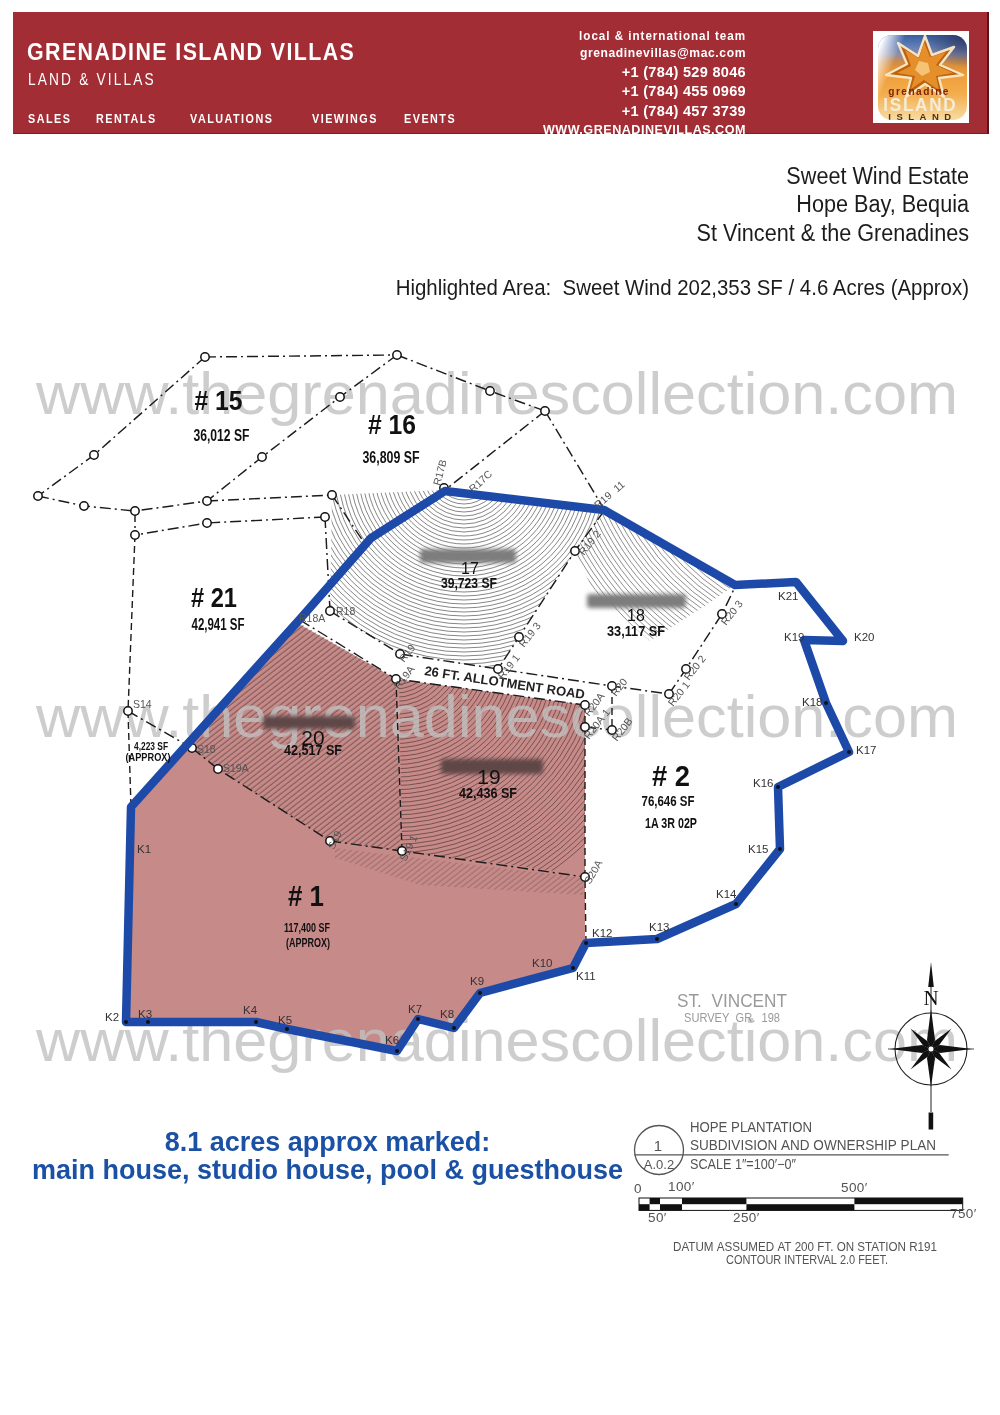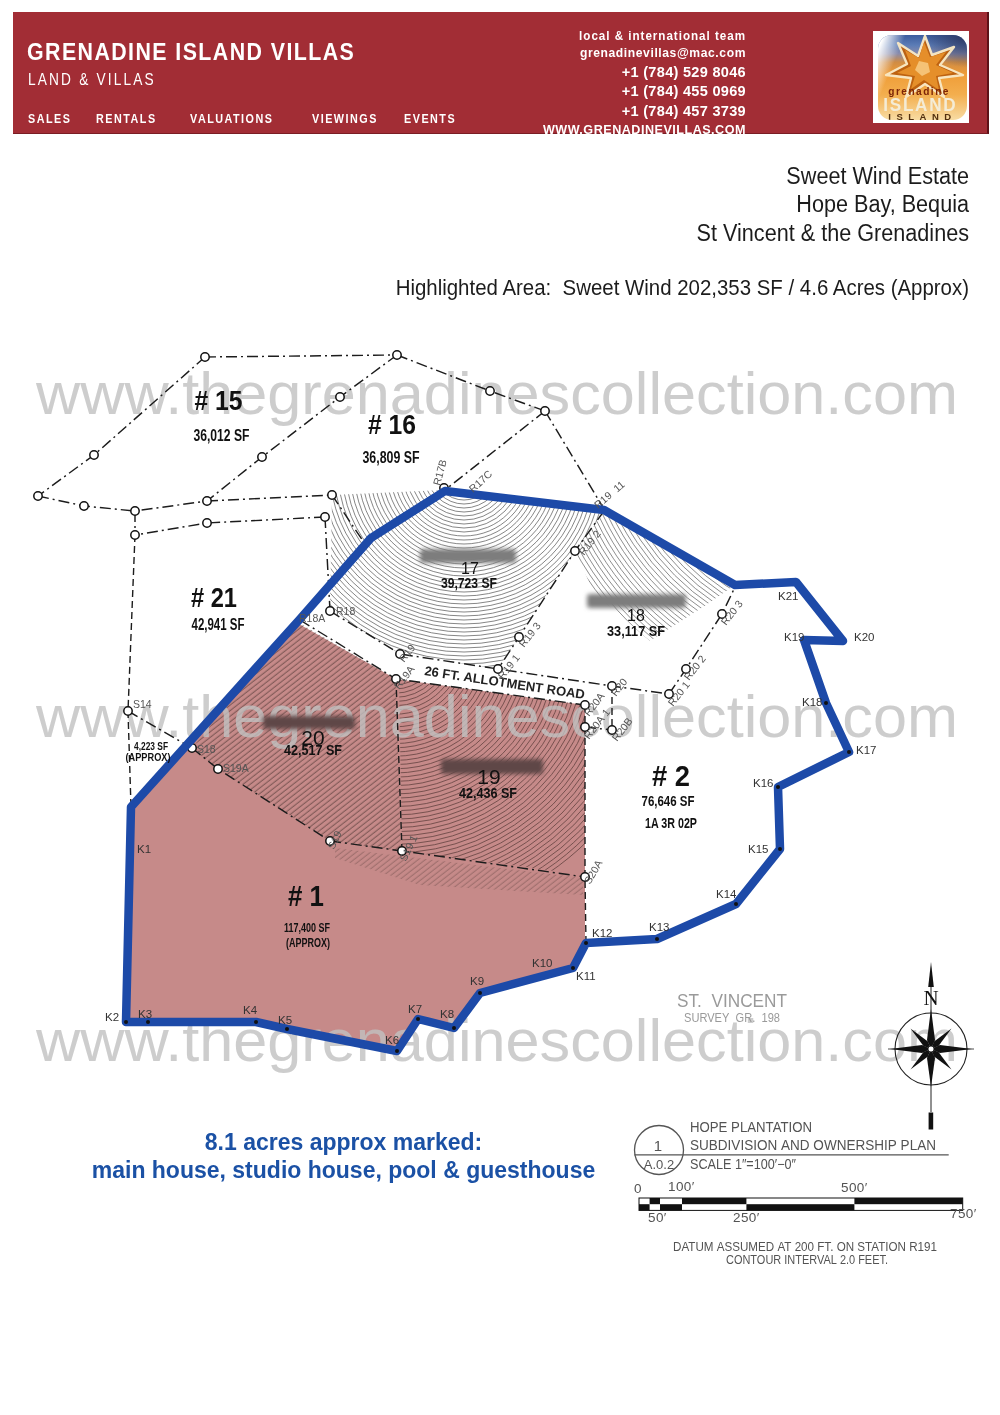--- a/index.html
+++ b/index.html
@@ -550,13 +550,13 @@
     <text x="648" y="1222">50′</text>
     <text x="733" y="1222">250′</text>
     <text x="950" y="1218">750′</text>
   </g>
 </g>
 
 <text x="673" y="1251" font-size="13.5" fill="#535353" textLength="264" lengthAdjust="spacingAndGlyphs">DATUM&nbsp;ASSUMED&nbsp;AT&nbsp;200&nbsp;FT.&nbsp;ON&nbsp;STATION&nbsp;R191</text>
 <text x="726" y="1264" font-size="13.5" fill="#535353" textLength="162" lengthAdjust="spacingAndGlyphs">CONTOUR&nbsp;INTERVAL&nbsp;2.0&nbsp;FEET.</text>
 </svg>
 
-<div class="abs" style="left:0px;top:1129px;width:655px;text-align:center;color:#1b51a5;font-size:23px;font-weight:bold;line-height:27.5px;margin-left:16px;">8.1 acres approx marked:<br>main house, studio house, pool &amp; guesthouse</div>
+<div class="abs" style="left:0px;top:1129px;width:655px;text-align:center;color:#1b51a5;font-size:27px;font-weight:bold;line-height:27.5px;">8.1 acres approx marked:<br>main house, studio house, pool &amp; guesthouse</div>
 
 </body></html>

